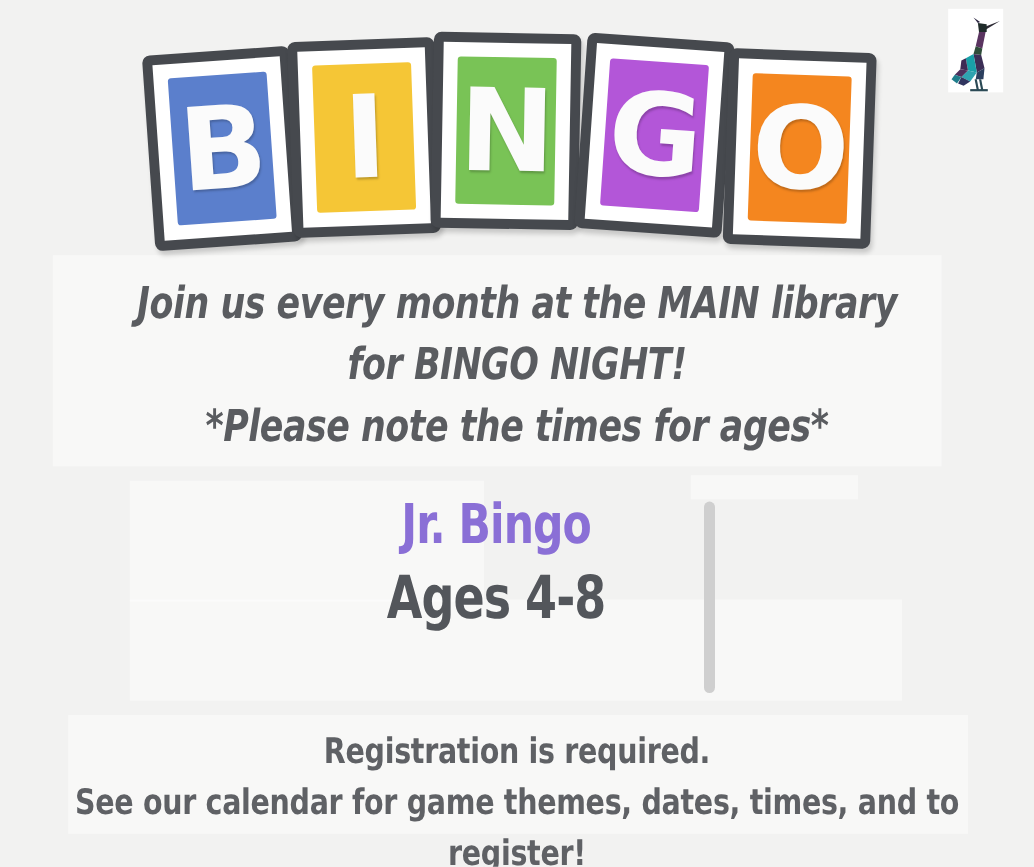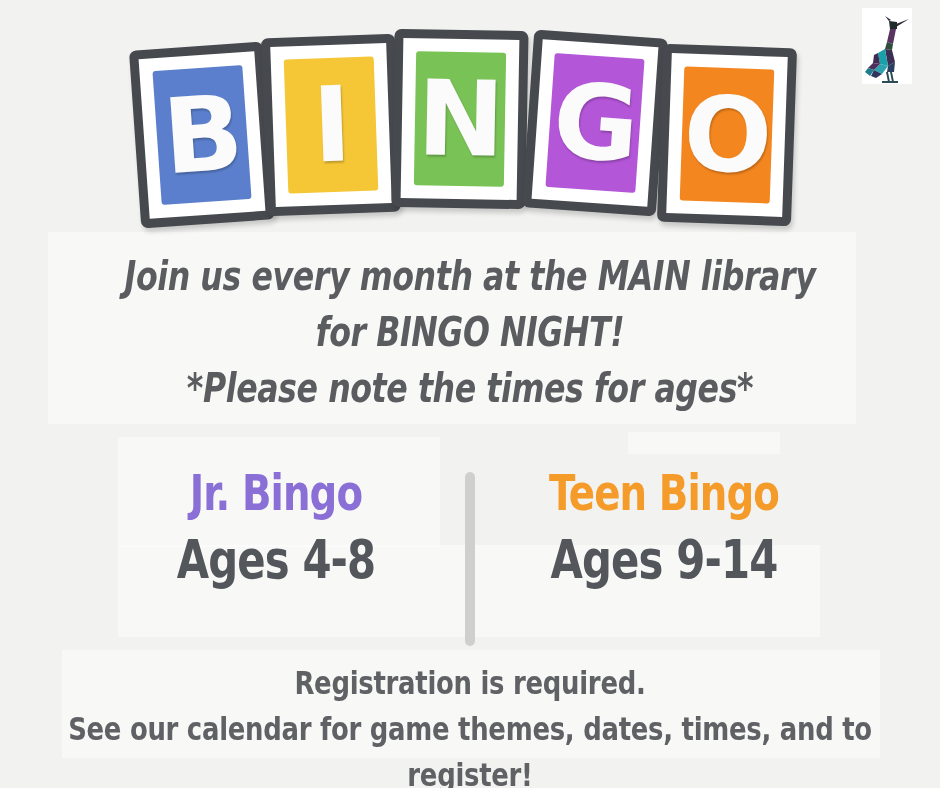--- a/index.html
+++ b/index.html
@@ -98,21 +98,21 @@
     line-height: 56px;
     color: #5a5c60;
     letter-spacing: -0.5px;
     transform: scaleX(0.88);
   }
 
   
   #columns {
     position: absolute;
     left: 0;
-    top: 462px;
+    top: 446px;
     width: 940px;
     display: flex;
     align-items: flex-start;
     justify-content: center;
   }
   .column {
     width: 350px;
     text-align: center;
   }
   .col-title {
@@ -231,22 +231,18 @@
   <div class="headline-line" style="color: rgb(90, 92, 96);">for BINGO NIGHT!</div>
   <div class="headline-line" style="color: rgb(90, 92, 96);">*Please note the times for ages*</div>
 </div>
 
 <div id="columns">
   <div class="column">
     <div class="col-title" id="jr-title" style="color: rgb(138, 111, 214);">Jr. Bingo</div>
     <div class="col-ages" style="color: rgb(83, 86, 91);">Ages 4-8</div>
   </div>
   <div id="column-divider"></div>
-  <div class="column">
-    <div class="col-title" id="teen-title" style="color: rgb(244, 155, 42);">Teen Bingo</div>
-    <div class="col-ages" style="color: rgb(83, 86, 91);">Ages 9-14</div>
-  </div>
 </div>
 
 <div id="bottom-note">
   <div class="note-line" style="color: rgb(95, 97, 101);">Registration is required.</div>
   <div class="note-line" style="color: rgb(95, 97, 101);">See our calendar for game themes, dates, times, and to register!</div>
 </div>
 
 </body></html>

